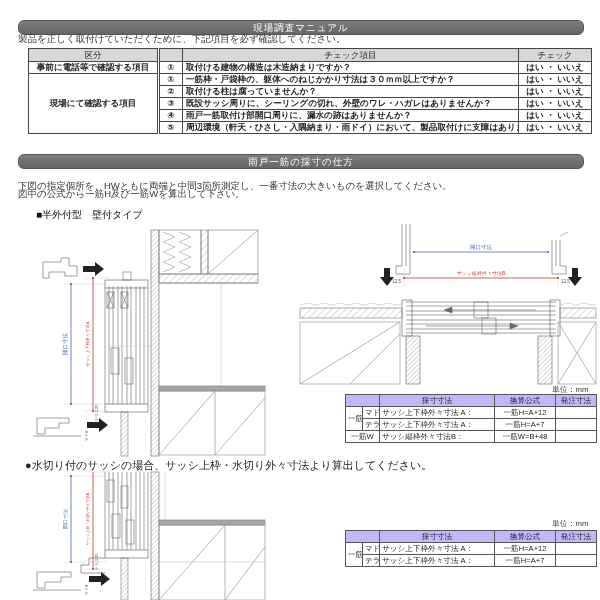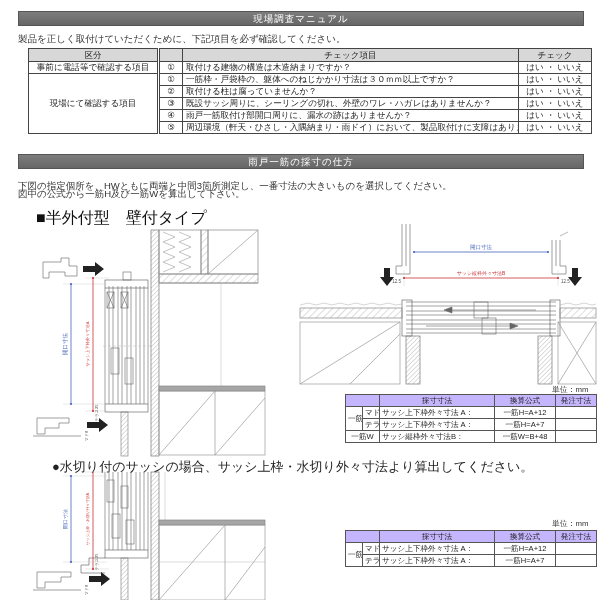--- a/index.html
+++ b/index.html
@@ -11,45 +11,45 @@
   .bar{
     position:absolute;left:18px;width:564px;height:13px;
     background:linear-gradient(#7d7d7d,#666);
     border:1px solid #555;color:#fff;text-align:center;
     font-size:9.5px;line-height:13px;letter-spacing:1px;
   }
   .intro{position:absolute;left:18px;font-size:9.5px;color:#333;white-space:nowrap;}
   table{border-collapse:collapse;}
   
   .checklist{position:absolute;left:28px;top:48px;width:564px;font-size:8.6px;table-layout:fixed;}
-  .checklist th,.checklist td{border:1px solid #444;padding:0 3px;height:11px;line-height:11px;overflow:hidden;white-space:nowrap;}
+  .checklist th,.checklist td{border:1px solid #444;padding:0 3px;height:11px;line-height:11px;overflow:hidden;white-space:nowrap;font-weight:bold;}
   .checklist th{background:#d8d8d8;font-weight:normal;text-align:center;height:12px;}
   .c-cat{width:122px;text-align:center;border-right:3px double #444 !important;}
   .c-num{width:16px;text-align:center;padding:0 1px;}
   .c-item{text-align:left;}
   .c-chk{width:66px;text-align:center;}
   
   .mtable{position:absolute;left:345px;width:252px;font-size:7.6px;table-layout:fixed;}
   .mtable th,.mtable td{border:1px solid #555;padding:0 2px;height:11px;line-height:11px;overflow:hidden;white-space:nowrap;}
   .mtable th{background:#c4b5fd;font-weight:normal;text-align:center;height:11px;}
   .m-g{width:24px;text-align:center;}
   .m-s{width:26px;text-align:center;}
   .m-m{width:110px;text-align:left;}
   .m-f{width:56px;text-align:center;}
   .m-o{width:36px;}
   .unit{position:absolute;left:520px;font-size:7.8px;color:#333;margin-left:32px;}
-  .subtitle{position:absolute;left:36px;font-size:16px;color:#111;}
-  .note{position:absolute;left:52px;font-size:13px;color:#222;}
+  .subtitle{position:absolute;left:36px;font-size:10px;color:#111;}
+  .note{position:absolute;left:25px;font-size:11px;color:#222;}
   svg{position:absolute;overflow:visible;}
   svg text{font-family:"Liberation Sans","DejaVu Sans",sans-serif;}
 </style>
 </head>
 <body>
 
-<div class="bar" style="top:11px;">
+<div class="bar" style="top:20px;border-radius:6px;">
   <span>現場調査マニュアル</span>
 </div>
 <div class="intro" style="top:33px;">製品を正しく取付けていただくために、下記項目を必ず確認してください。</div>
 
 <table class="checklist">
   <tbody>
       <tr>
     <th class="c-cat">区分</th>
     <th class="c-num"></th>
     <th class="c-item">チェック項目</th>
@@ -83,21 +83,21 @@
     <td class="c-chk">はい ・ いいえ</td>
   </tr>
   <tr>
     <td class="c-num">⑤</td>
     <td class="c-item">周辺環境（軒天・ひさし・入隅納まり・雨ドイ）において、製品取付けに支障はありませんか？</td>
     <td class="c-chk">はい ・ いいえ</td>
   </tr>
 </tbody>
   </table>
 
-<div class="bar" style="top:154px;">
+<div class="bar" style="top:154px;border-radius:6px;">
   <span>雨戸一筋の採寸の仕方</span>
 </div>
 <div class="intro" style="top:180px;">下図の指定個所を、HWともに両端と中間3箇所測定し、一番寸法の大きいものを選択してください。</div>
 <div class="intro" style="top:188px;">図中の公式から一筋H及び一筋Wを算出して下さい。</div>
 <div class="subtitle" style="top:208px;">■半外付型　壁付タイプ</div>
 
 <svg class="abs" style="left:25px;top:228px;" width="240" height="230" viewBox="0 0 240 230">
   <defs>
     <pattern id="hA" patternUnits="userSpaceOnUse" width="5" height="5" patternTransform="rotate(45)">
       <line x1="0" y1="0" x2="0" y2="5" stroke="#999" stroke-width="0.7"></line>

